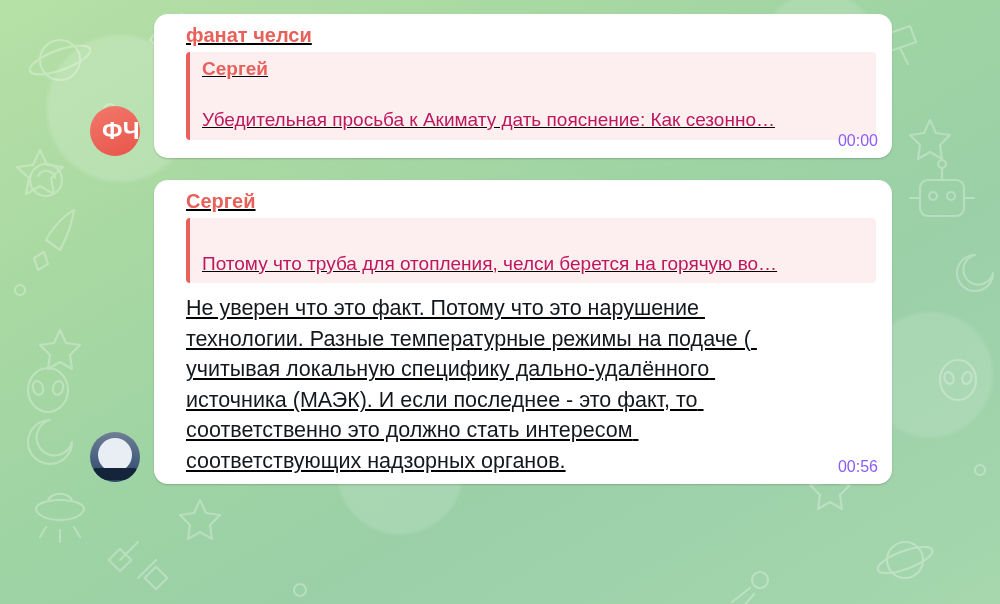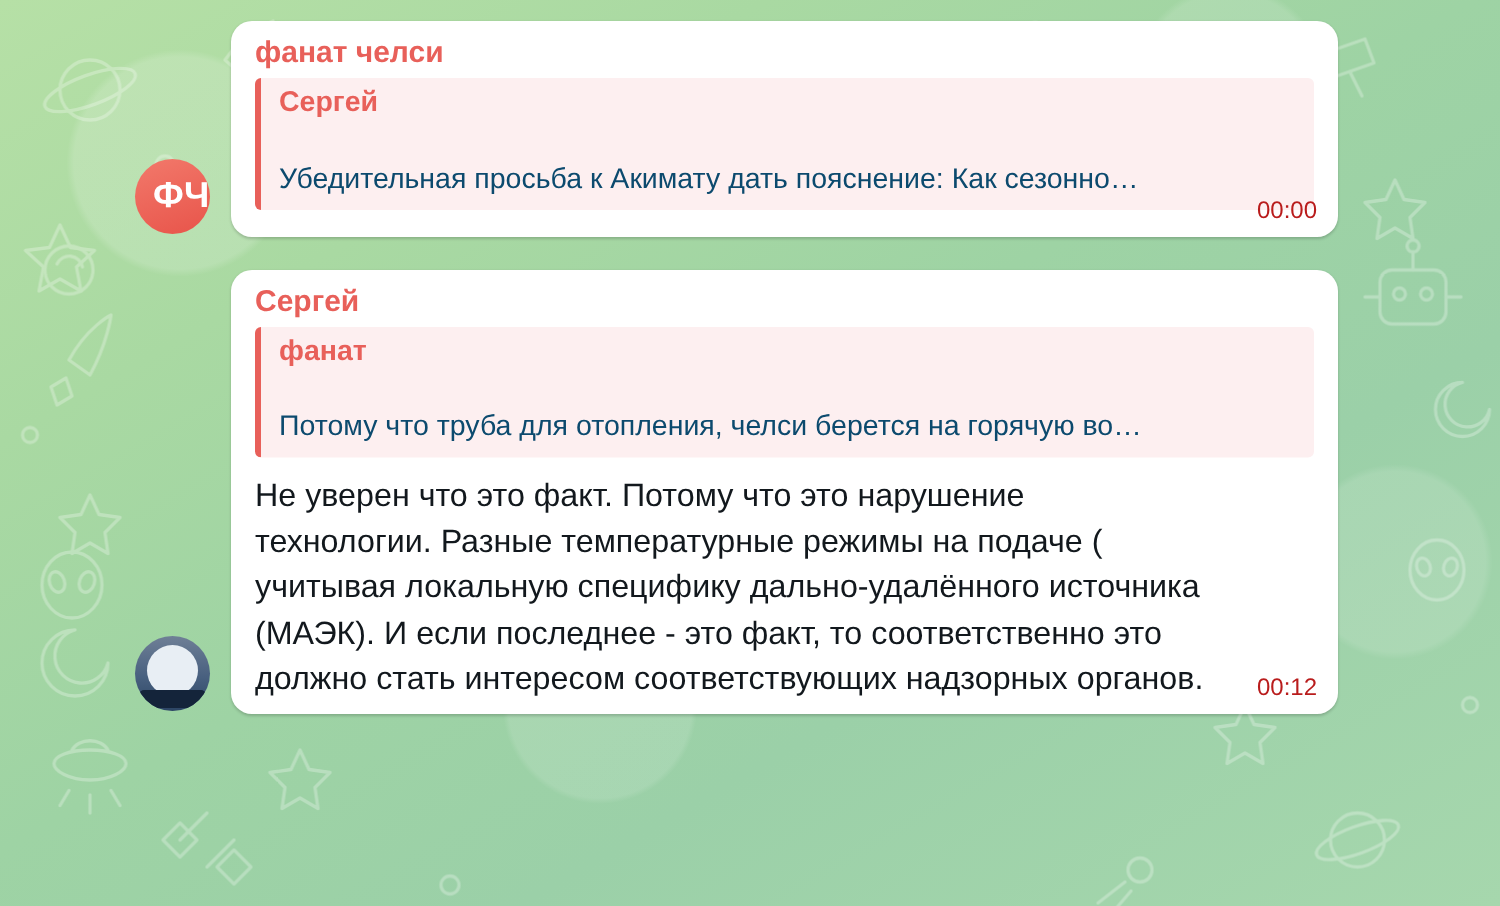--- a/index.html
+++ b/index.html
@@ -83,25 +83,26 @@
     width: 44px;
     height: 12px;
     background: #14243a;
     bottom: 2px;
     left: 3px;
     border-radius: 3px;
   }
   .bubble {
     background: #ffffff;
     border-radius: 14px;
-    padding: 10px 16px 8px 16px;
+    padding: 10px 16px 8px 32px;
     box-shadow: 0 1px 2px rgba(0,0,0,0.18);
     position: relative;
     max-width: 745px;
     box-sizing: border-box;
+    text-decoration: underline;
   }
   .sender {
     color: #e8605a;
     font-size: 20px;
     font-weight: bold;
     margin: 0 0 6px 0;
     line-height: 1.1;
   }
   .quote {
     background: #fdeff0;
@@ -111,40 +112,40 @@
     margin-bottom: 10px;
   }
   .quote-author {
     color: #e8605a;
     font-size: 19px;
     font-weight: bold;
     line-height: 1.15;
     margin-bottom: 3px;
   }
   .quote-text {
-    color: #0c4a6e;
+    color: #be185d;
     font-size: 19px;
     line-height: 1.25;
     white-space: nowrap;
     overflow: hidden;
     text-overflow: ellipsis;
     margin-top: 28px;
   }
   .body-text {
     color: #12181d;
     font-size: 21.5px;
     line-height: 1.42;
     padding-right: 72px;
     white-space: pre-wrap;
   }
   .time {
     position: absolute;
     right: 14px;
     bottom: 8px;
-    color: #b91c1c;
+    color: #8b5cf6;
     font-size: 16px;
   }
   .msg1 .bubble { width: 745px; }
   .msg2 .bubble { width: 745px; }
   .msg2 { margin-bottom: 0; }
 </style>
 </head>
 <body>
 
 <div class="chat-wrap">
@@ -231,22 +232,21 @@
     </div>
 
     <div class="msg-row msg2">
       <div class="avatar photo">
         <span class="blob"></span>
         <span class="bar"></span>
       </div>
       <div class="bubble">
         <div class="sender">Сергей</div>
         <div class="quote">
-          <div class="quote-author">фанат</div>
           <div class="quote-text">Потому что труба для отопления, челси берется на горячую во…</div>
         </div>
         <div class="body-text">Не уверен что это факт. Потому что это нарушение технологии. Разные температурные режимы на подаче ( учитывая локальную специфику дально-удалённого источника (МАЭК). И если последнее - это факт, то соответственно это должно стать интересом соответствующих надзорных органов.</div>
-        <div class="time">00:12</div>
+        <div class="time">00:56</div>
       </div>
     </div>
 
   </div>
 </div>
 
 </body></html>

